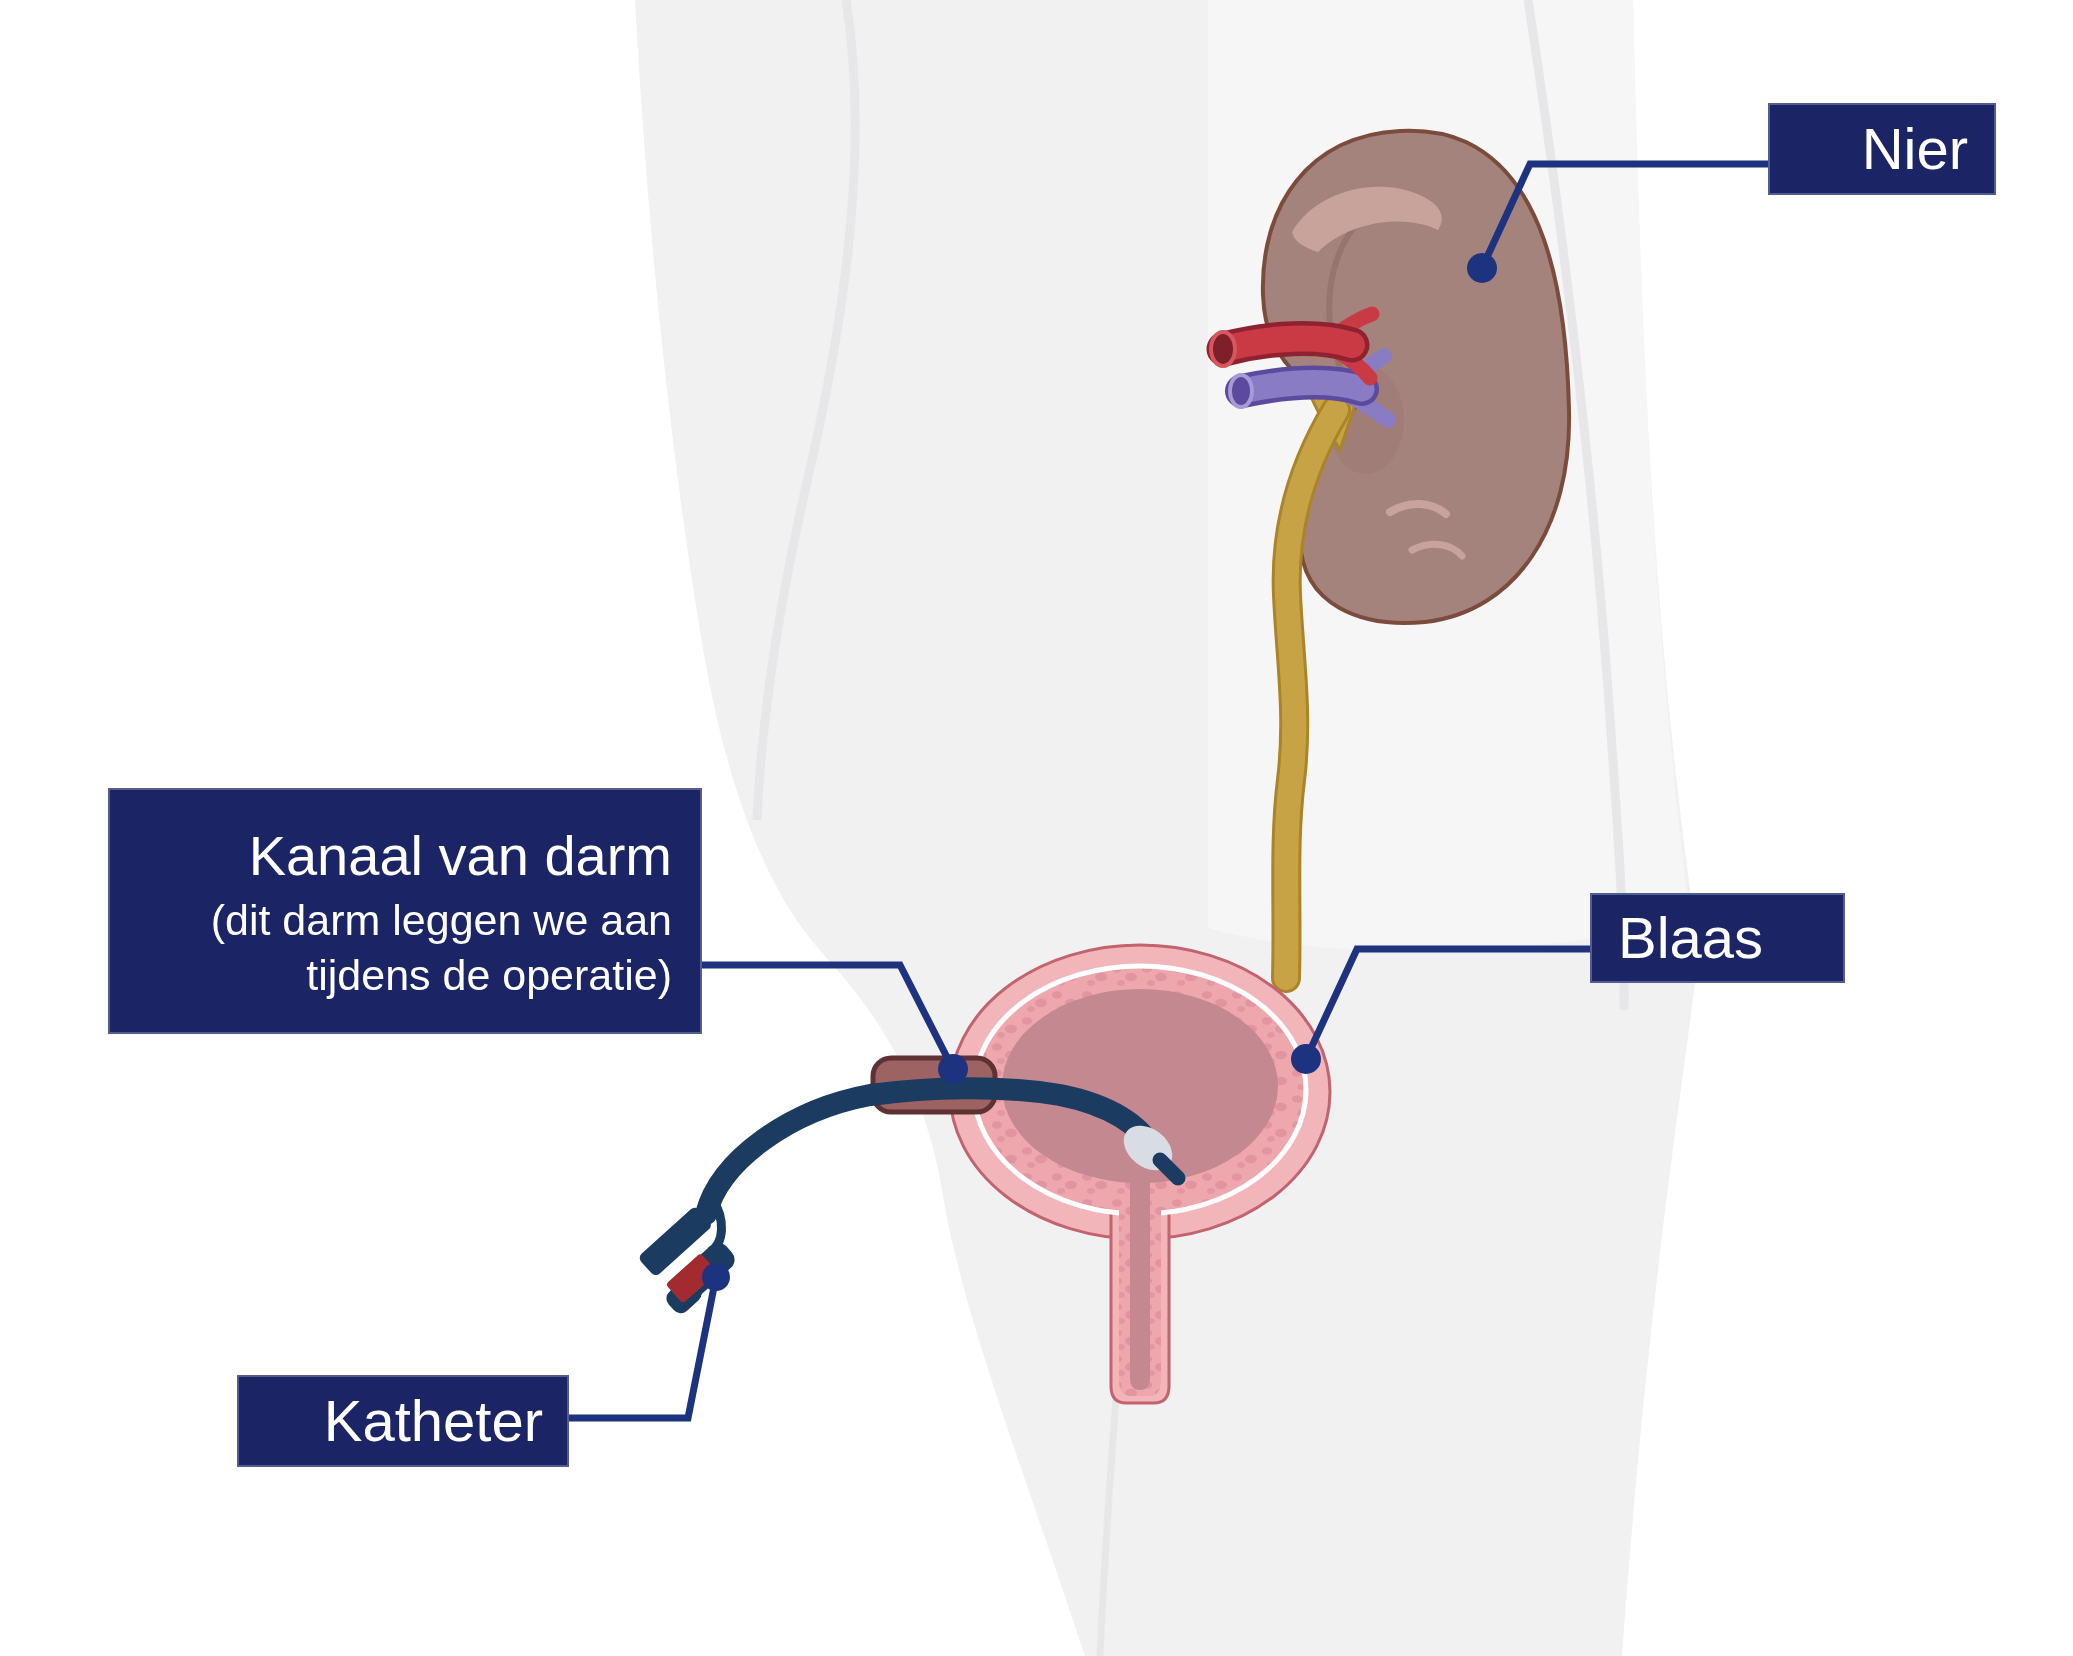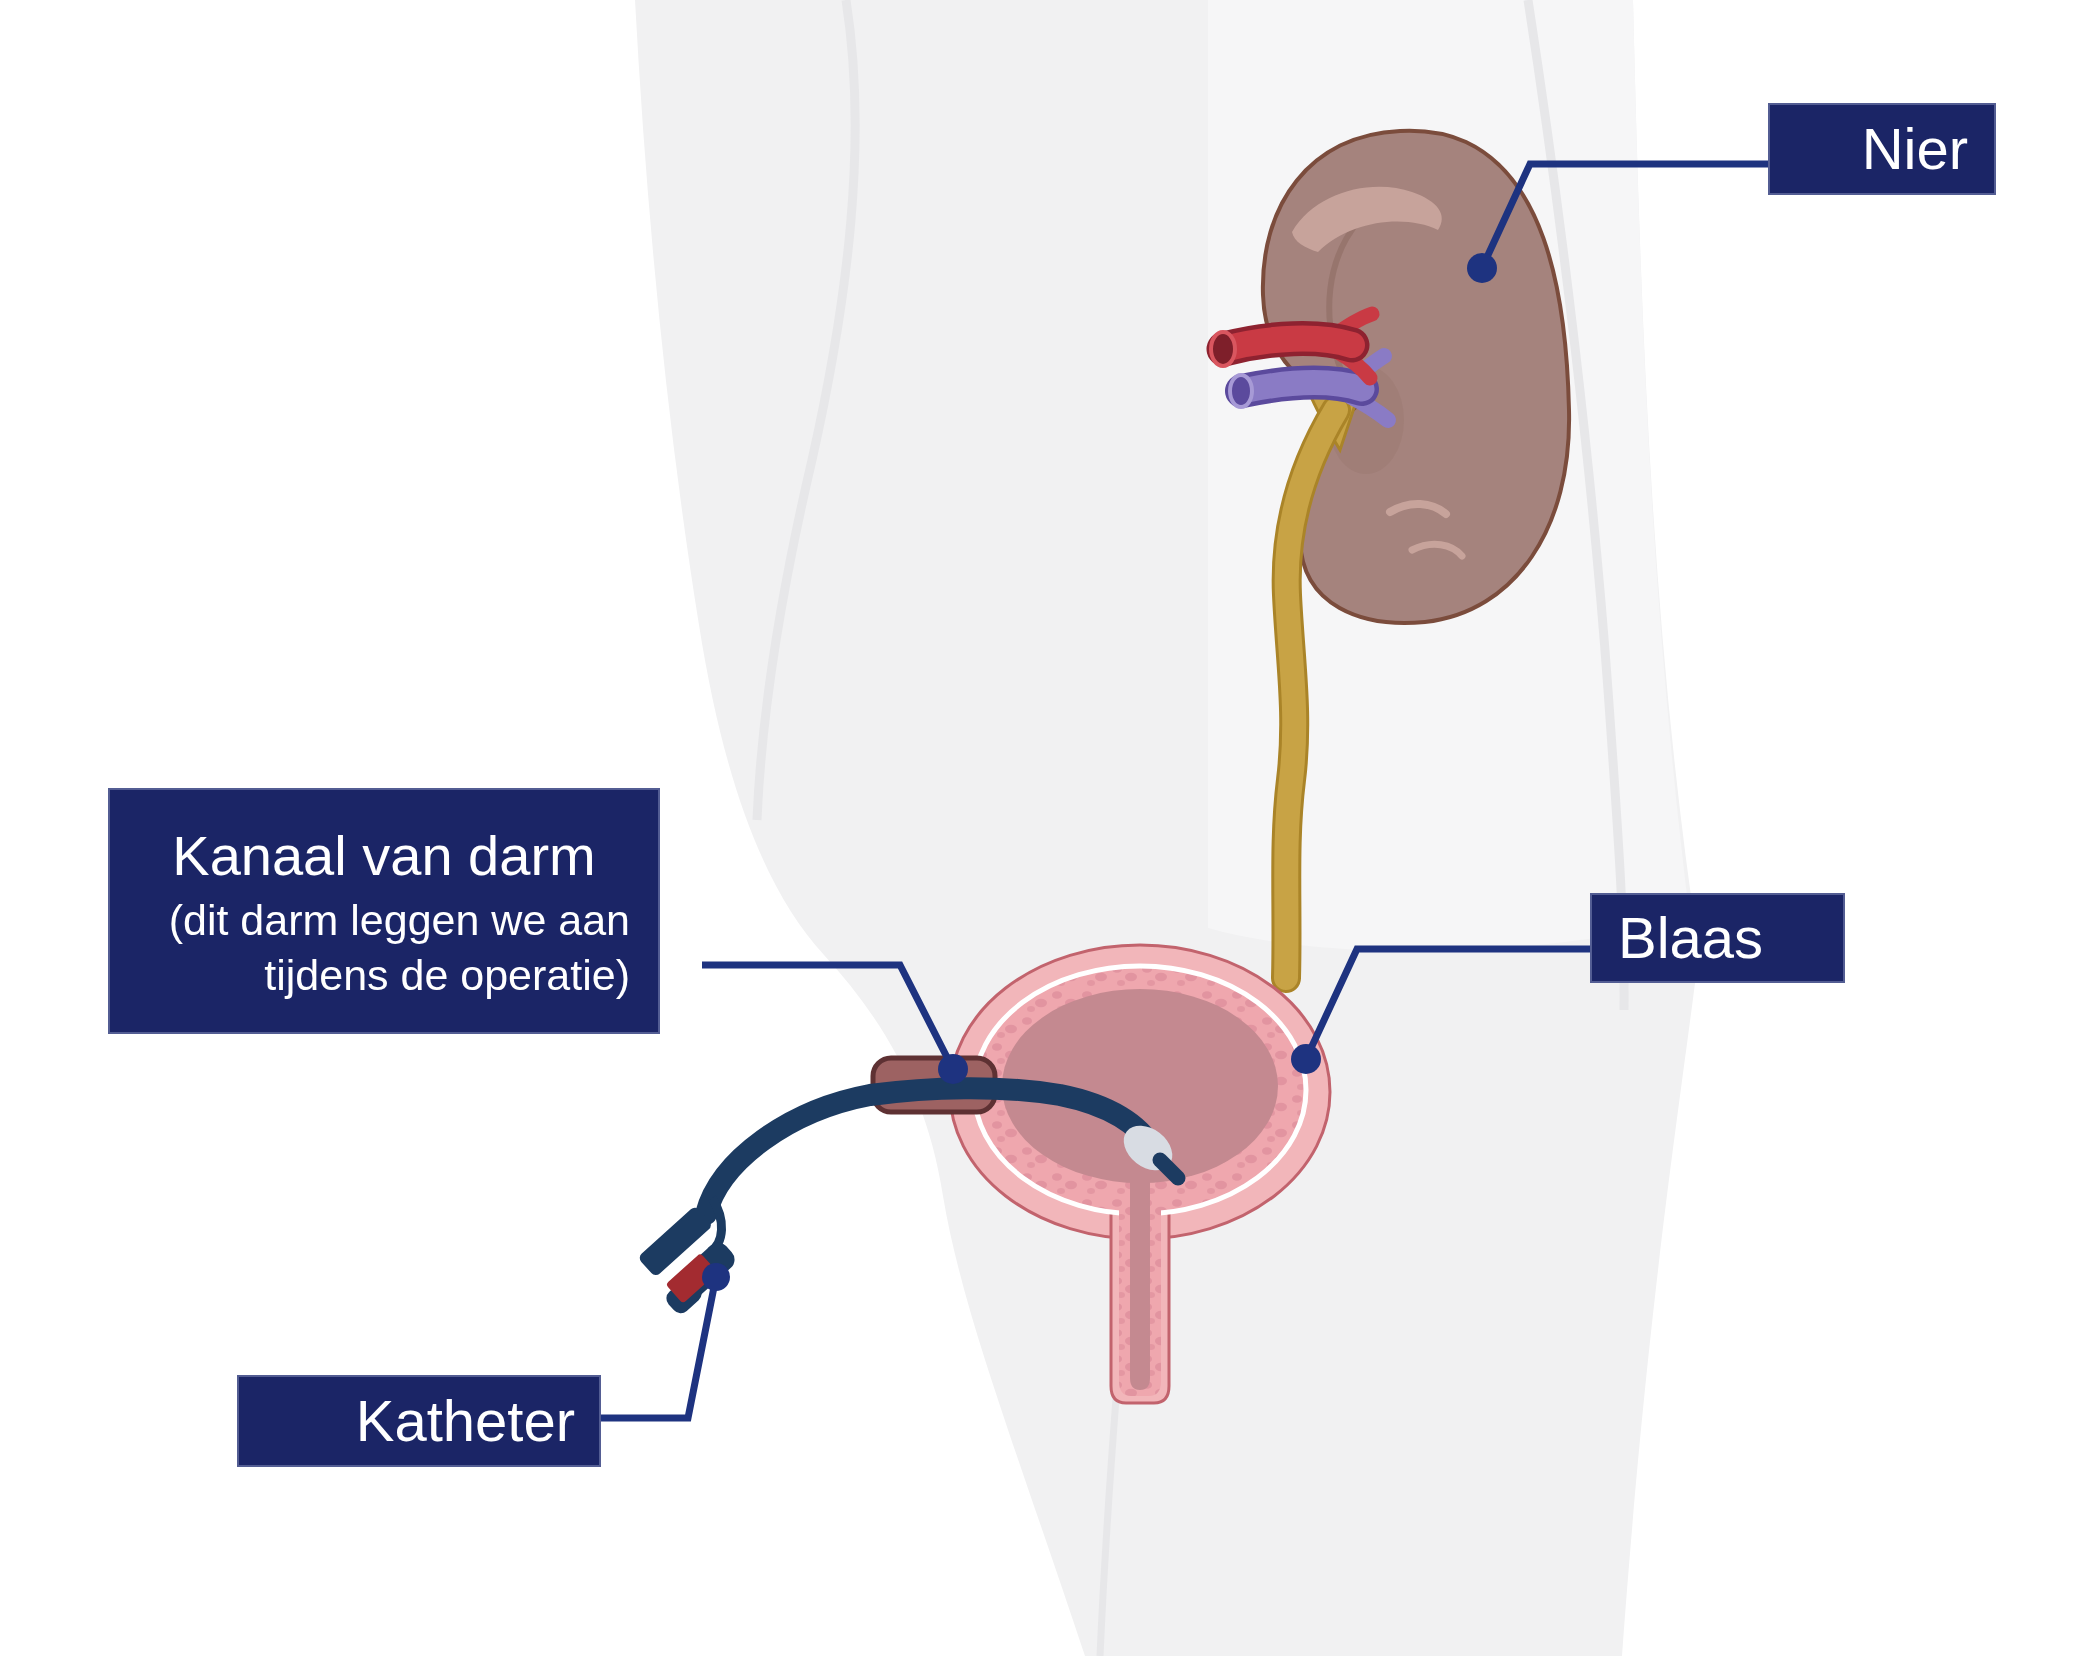--- a/index.html
+++ b/index.html
@@ -17,24 +17,24 @@
     color:#ffffff;
     display:flex;align-items:center;
     box-sizing:border-box;
     border:2px solid rgba(190,198,232,0.35);
     font-size:58px;
     line-height:1.1;
     white-space:nowrap;
   }
   .label--nier{left:1768px;top:103px;width:228px;height:92px;justify-content:flex-end;padding-right:26px;}
   .label--blaas{left:1590px;top:893px;width:255px;height:90px;justify-content:flex-start;padding-left:26px;}
-  .label--katheter{left:237px;top:1375px;width:364px;height:92px;justify-content:flex-end;padding-right:24px;}
+  .label--katheter{left:237px;top:1375px;width:332px;height:92px;justify-content:flex-end;padding-right:24px;}
   .label--kanaal{
-    left:108px;top:788px;width:552px;height:246px;
-    flex-direction:column;align-items:center;justify-content:center;
+    left:108px;top:788px;width:594px;height:246px;
+    flex-direction:column;align-items:flex-end;justify-content:center;
     padding:8px 28px;white-space:normal;text-align:right;
   }
   .label--kanaal .kanaal-title{font-size:56px;line-height:74px;}
   .label--kanaal .kanaal-subtitle{font-size:43px;line-height:55px;max-width:520px;}
 </style>
 </head>
 <body>
 
 <div class="stage">
 

